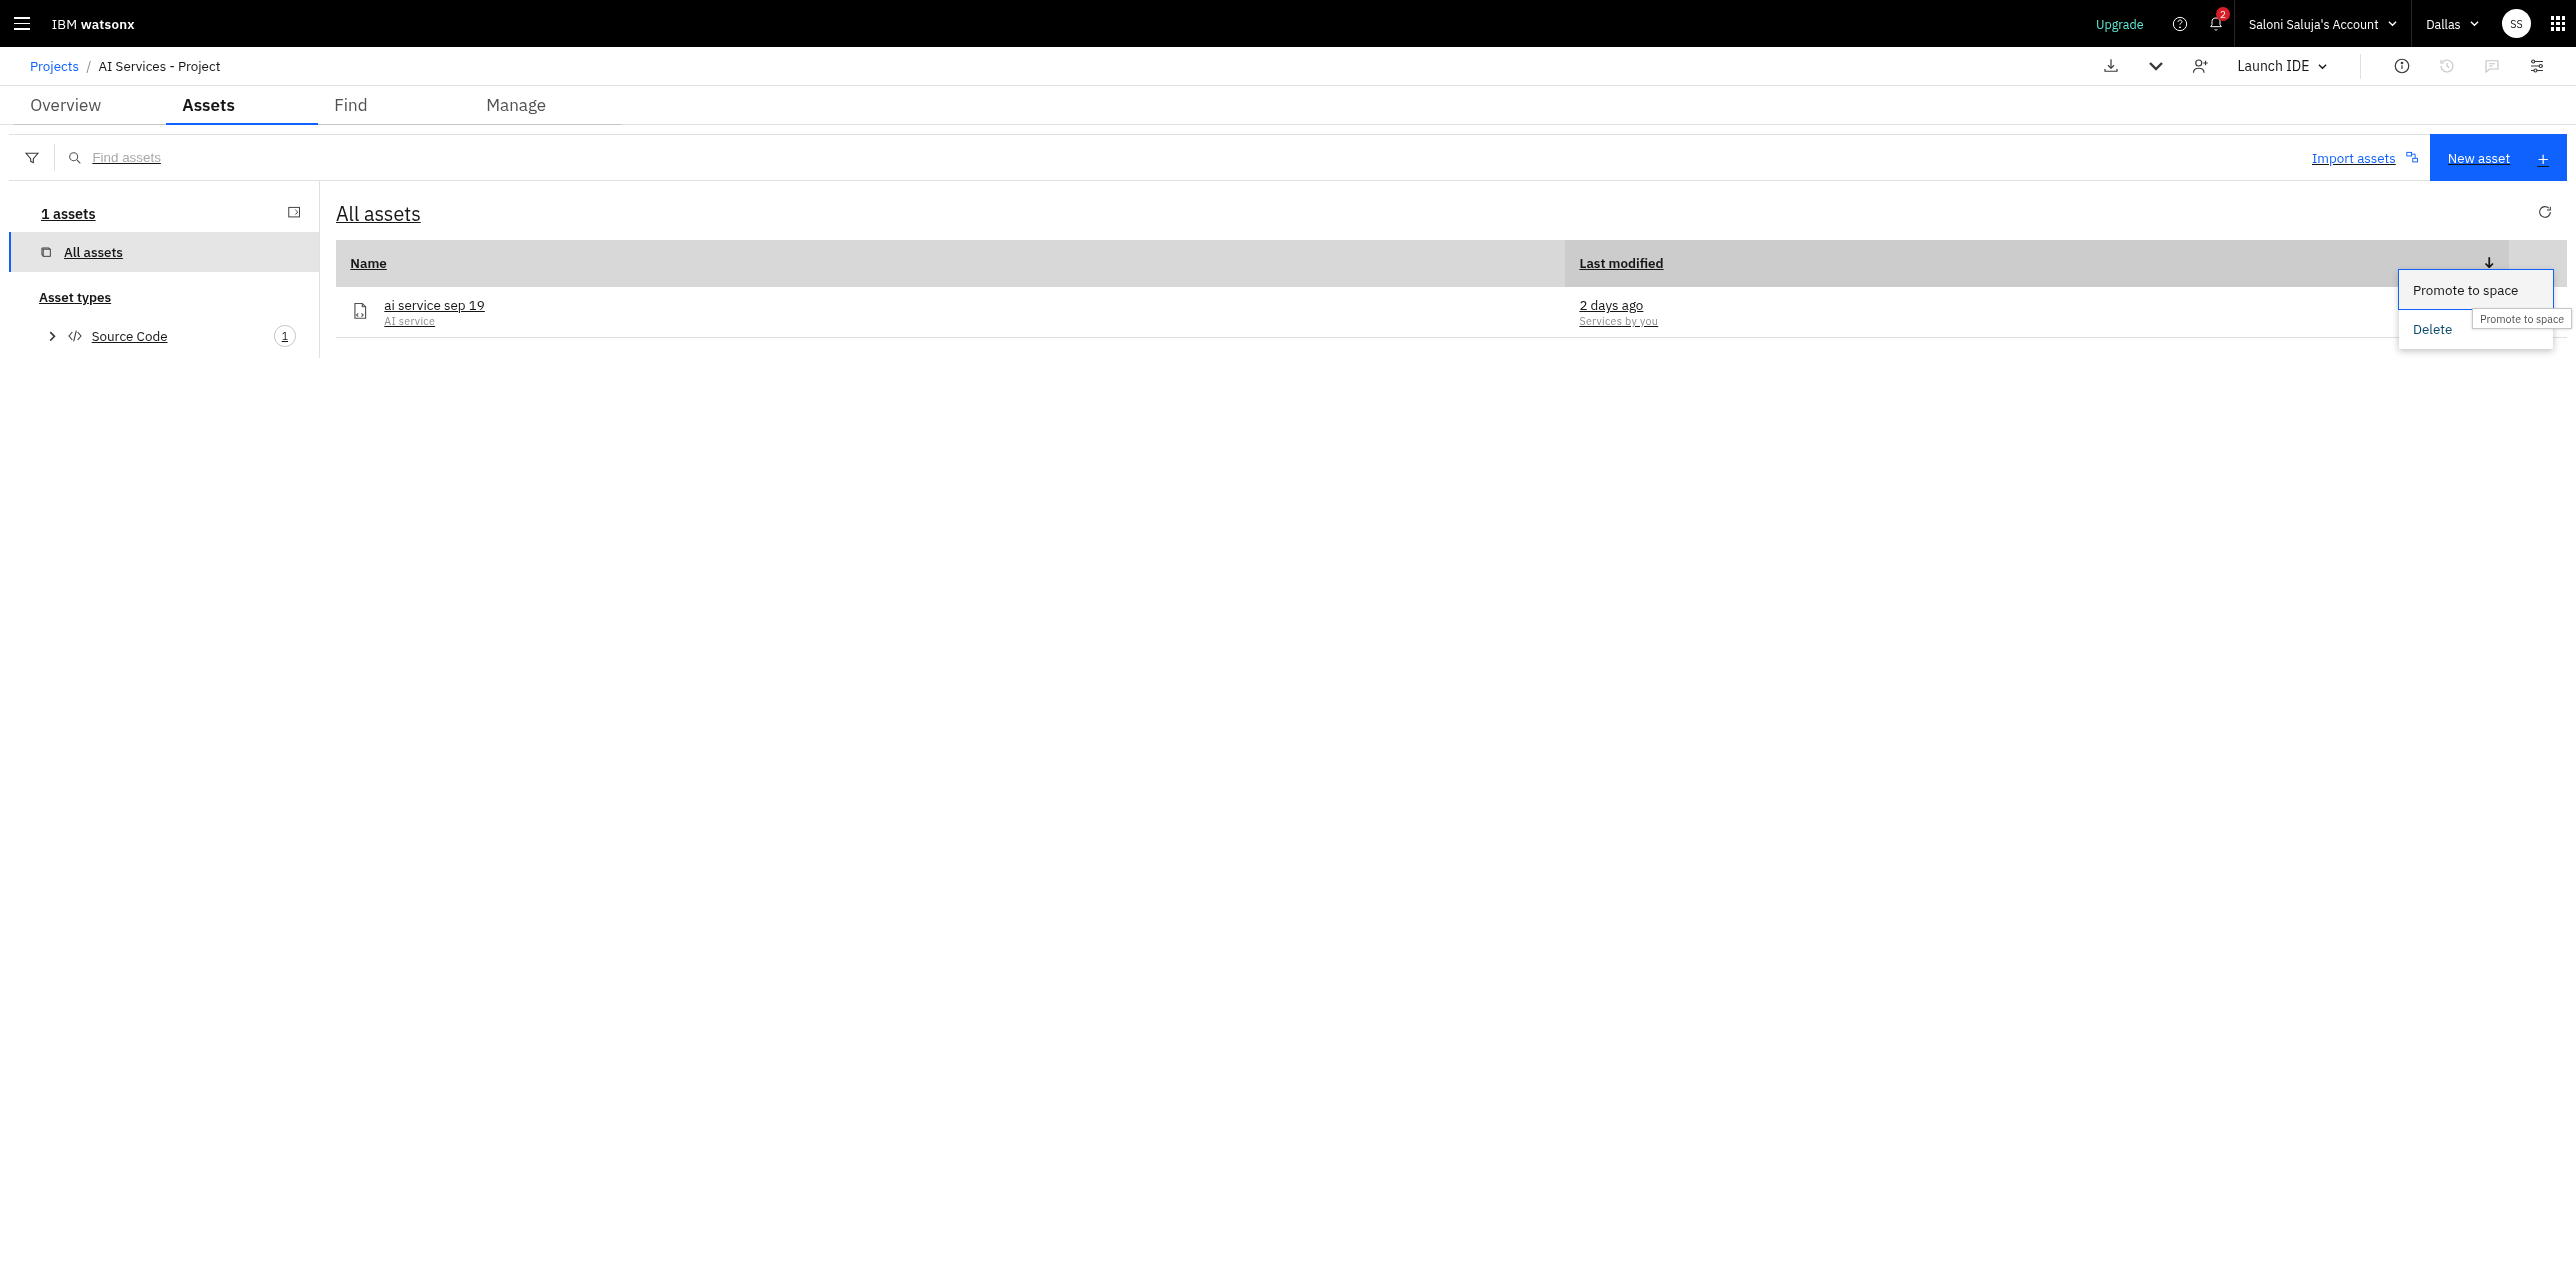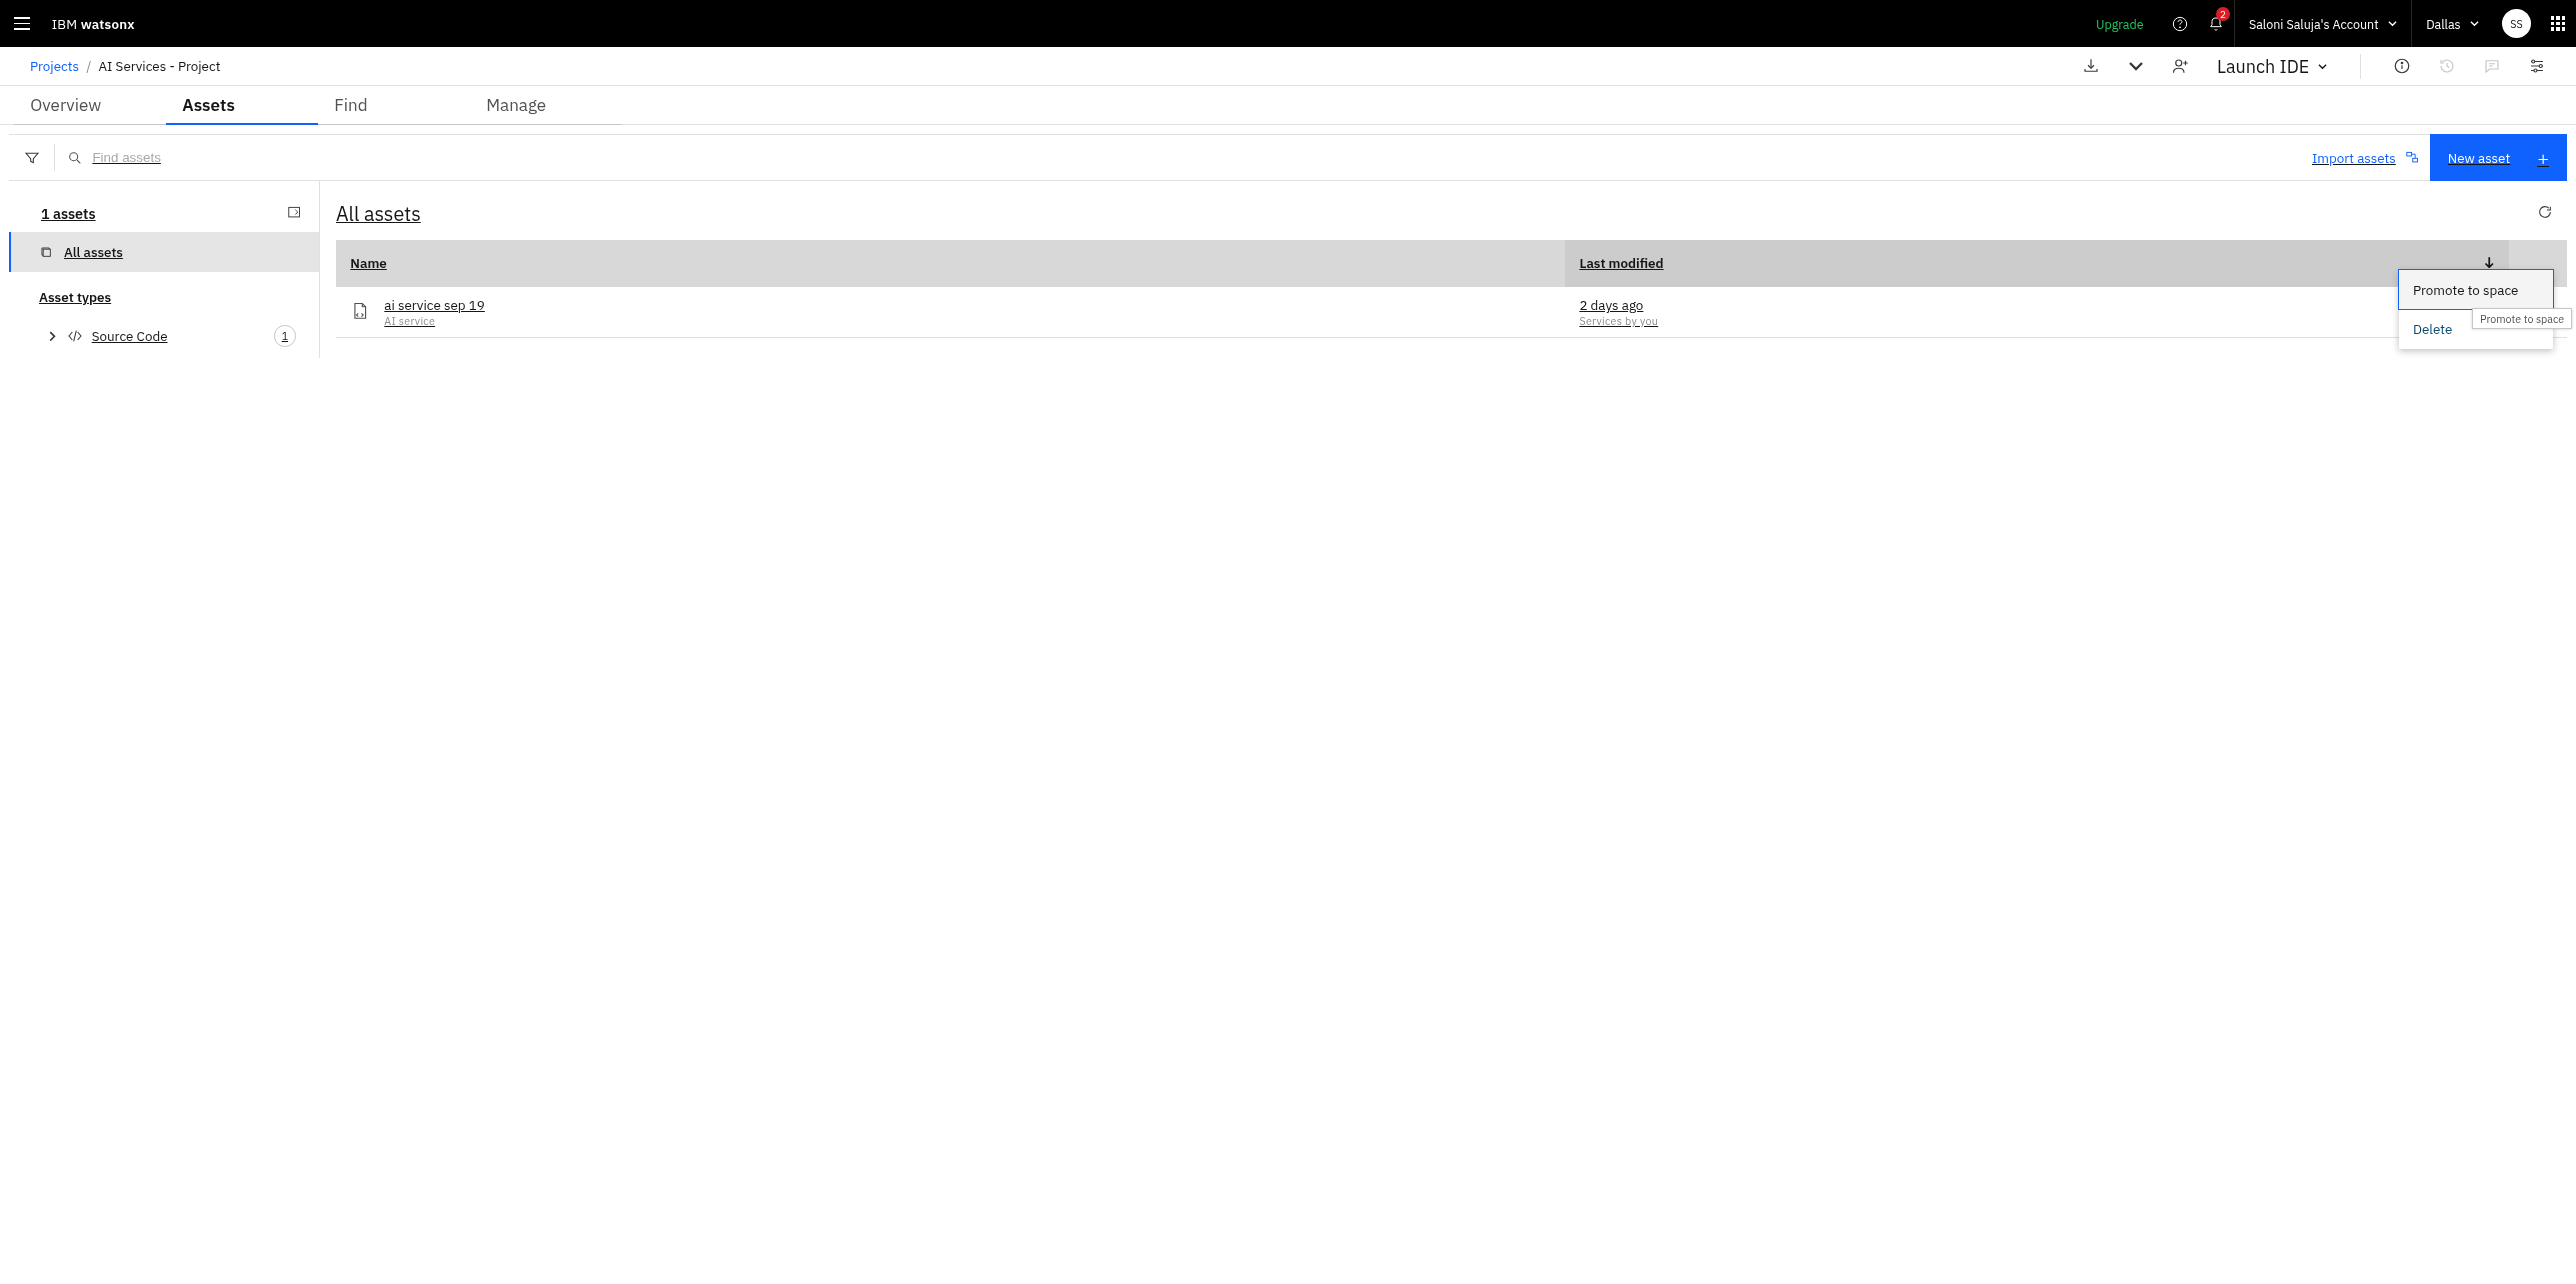--- a/index.html
+++ b/index.html
@@ -7,41 +7,41 @@
 
   
   .topbar { background: #000; color: #fff; height: 47px; display: flex; align-items: center; }
   .topbar-left { display: flex; align-items: center; gap: 21.5px; padding: 0 14.3px; }
   .hamburger { width: 16px; height: 16px; display:flex; flex-direction:column; justify-content:center; gap:3.6px; cursor:pointer;}
   .hamburger span { display:block; height:1.8px; width:16px; background:#fff; }
   .brand { font-size: 13.4px; letter-spacing: 0.2px; }
   .brand strong { font-weight:600; }
   .topbar-spacer { flex:1; }
   .topbar-right { display:flex; align-items:center; height:100%; }
-  .upgrade { color:#22c55e; padding:0 18px; cursor:pointer;text-align:right; }
+  .upgrade { color:#5eead4; padding:0 18px; cursor:pointer;text-align:right; }
   .topicon { width:36px; height:47px; display:flex; align-items:center; justify-content:center; color:#fff; cursor:pointer; position:relative; }
   .topicon svg { width:16px; height:16px; }
   .badge { position:absolute; top:7.2px; right:3.6px; background:#da1e28; color:#fff; font-size:9.8px; min-width:14.3px; height:14.3px; border-radius:7.2px; display:flex; align-items:center; justify-content:center; padding:0 2.7px;}
   .account, .region { padding:0 14.3px; height:47px; display:flex; align-items:center; gap:9px; cursor:pointer; border-left:0.9px solid #262626; }
   .chev { width:9px; height:9px; }
   .avatar { width:29px; height:29px; border-radius:50%; background:#fff; color:#161616; display:flex; align-items:center; justify-content:center; font-size:10.7px; margin:0 9px; }
   .appswitch { width:36px; height:47px; display:flex; align-items:center; justify-content:center; cursor:pointer; }
   .grid9 { display:grid; grid-template-columns:repeat(3,3.6px); grid-template-rows:repeat(3,3.6px); gap:1.8px;}
   .grid9 span { background:#fff; width:3.6px; height:3.6px; }
 
   
   .subhead { height:39px; border-bottom:0.9px solid #e0e0e0; display:flex; align-items:center; padding:0 30px 0 30px; }
   .crumbs { display:flex; align-items:flex-end; gap:7.2px; font-size:13.4px; }
   .crumbs a { color:#0f62fe; text-decoration:none; cursor:pointer; }
   .crumbs .sep { color:#8d8d8d; }
   .subhead-spacer { flex:1; }
   .subactions { display:flex; align-items:center; gap:27px; }
   .subicon { width:18px; height:18px; color:#393939; cursor:pointer; }
   .subicon svg { width:100%; height:100%; }
-  .launch { display:flex; align-items:center; gap:9px; cursor:pointer; font-size:18px; }
+  .launch { display:flex; align-items:center; gap:9px; cursor:pointer; font-size:14px; }
   .vdiv { width:0.9px; height:25px; background:#e0e0e0; margin:0 5.4px;}
   .mutedicon { color:#c6c6c6; }
 
   
   .tabs { height:39px; border-bottom:0.9px solid #e0e0e0; display:flex; padding-left:14.3px; background:#fff;}
   .tab { padding:0 16px; height:39px; display:flex; align-items:center; font-size:17px; color:#525252; cursor:pointer; border-bottom:1.8px solid transparent; min-width:152px;}
   .tab.active { color:#161616; font-weight:600; border-bottom:2.7px solid #0f62fe; }
   .tab.underlined { border-bottom:1.8px solid #c6c6c6; }
   .panel { flex:1; display:flex; flex-direction:column; margin:8px; border:0.9px solid transparent;text-decoration:underline; }
   .toolbar { height:47px; border-top:0.9px solid #e0e0e0; border-bottom:0.9px solid #e0e0e0; display:flex; align-items:center; background:#fff;}

